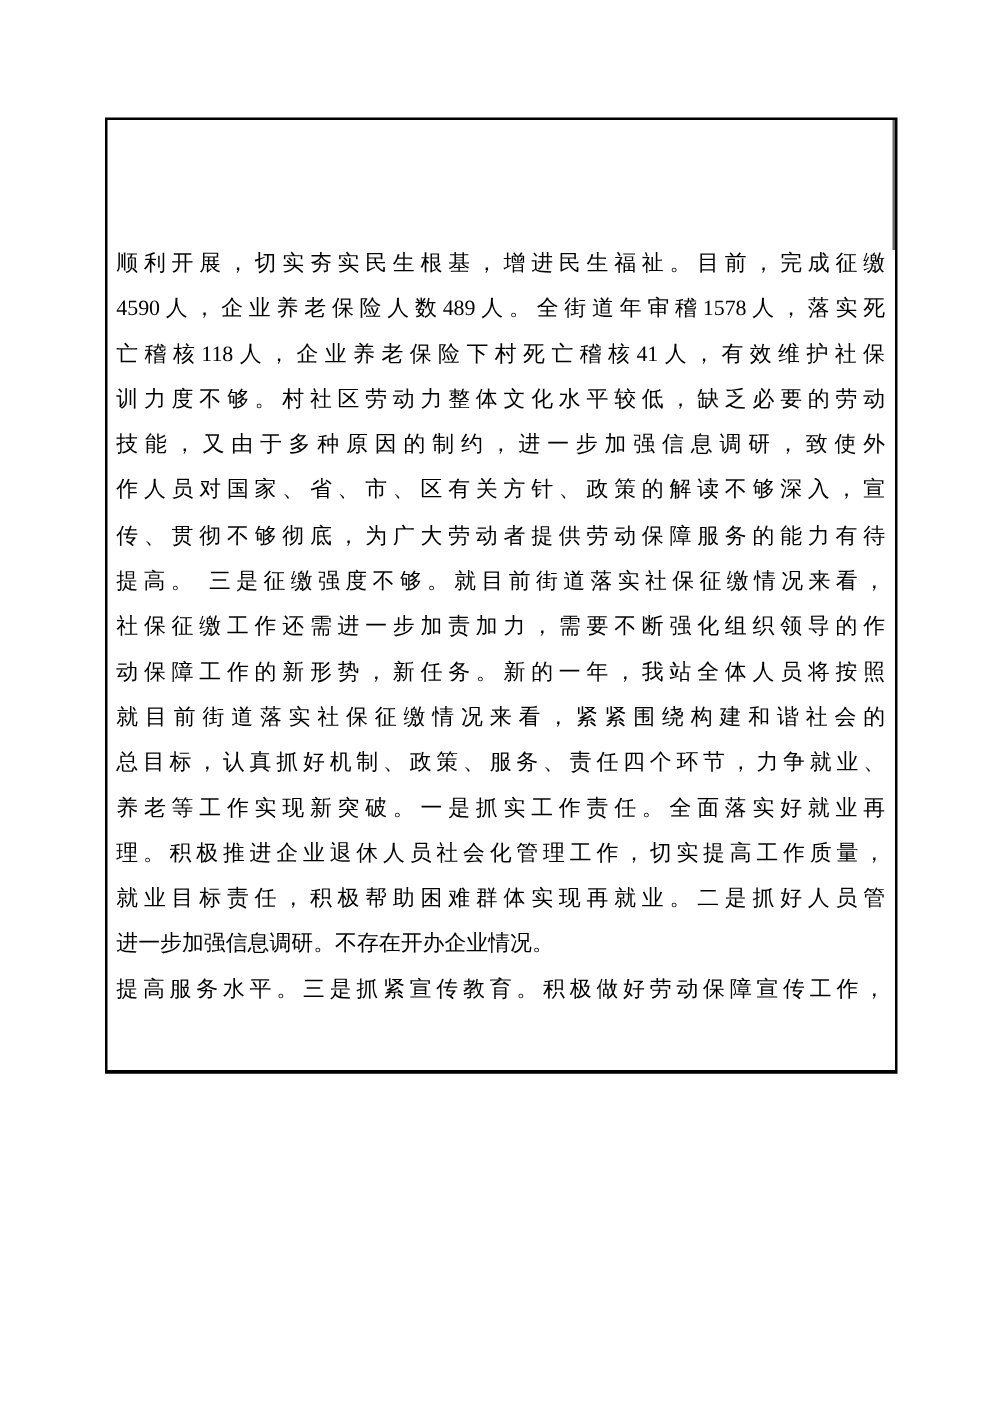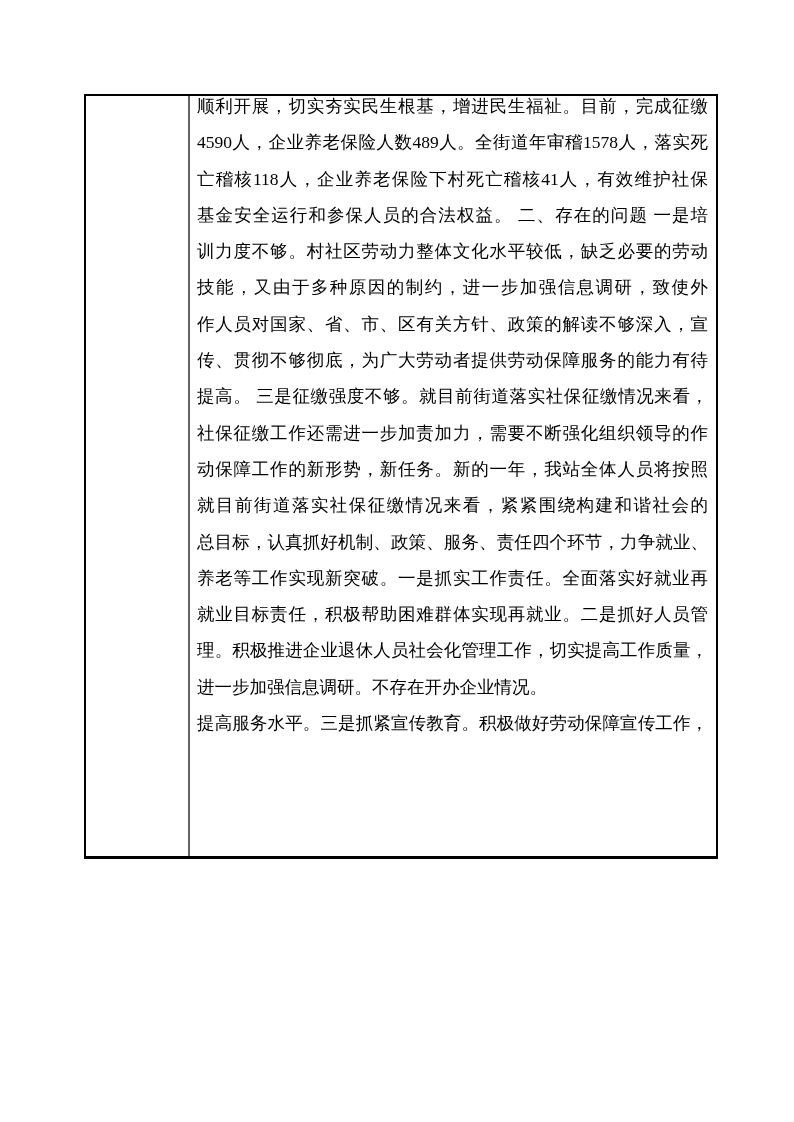--- a/index.html
+++ b/index.html
@@ -1,15 +1,15 @@
 <!DOCTYPE html>
 <html><head>
 <meta charset="utf-8">
 <style>
-  * { margin: 0; padding: 0; box-sizing: border-box; }
+  * { margin: 0; padding: 0; box-sizing: border-box; flex-direction: column; }
   html, body { background: #ffffff; }
   body {
     width: 794px;
     height: 1122px;
     position: relative;
     overflow: hidden;
     font-family: "Liberation Serif", "DejaVu Serif", serif;
     color: #000000;
   }
   .report-table {
@@ -50,31 +50,30 @@
 <body>
 
 <div class="page">
   <div class="report-table">
     <div class="cell-left"></div>
     <div class="cell-right">
       <div class="text-block">
           <div class="text-line">顺利开展，切实夯实民生根基，增进民生福祉。目前，完成征缴</div>
           <div class="text-line">4590人，企业养老保险人数489人。全街道年审稽1578人，落实死</div>
           <div class="text-line">亡稽核118人，企业养老保险下村死亡稽核41人，有效维护社保</div>
-          <div class="text-line">基金安全运行和参保人员的合法权益。 二、存在的问题 一是培</div>
           <div class="text-line">训力度不够。村社区劳动力整体文化水平较低，缺乏必要的劳动</div>
           <div class="text-line">技能，又由于多种原因的制约，进一步加强信息调研，致使外</div>
           <div class="text-line">作人员对国家、省、市、区有关方针、政策的解读不够深入，宣</div>
           <div class="text-line">传、贯彻不够彻底，为广大劳动者提供劳动保障服务的能力有待</div>
           <div class="text-line">提高。 三是征缴强度不够。就目前街道落实社保征缴情况来看，</div>
           <div class="text-line">社保征缴工作还需进一步加责加力，需要不断强化组织领导的作</div>
           <div class="text-line">动保障工作的新形势，新任务。新的一年，我站全体人员将按照</div>
           <div class="text-line">就目前街道落实社保征缴情况来看，紧紧围绕构建和谐社会的</div>
           <div class="text-line">总目标，认真抓好机制、政策、服务、责任四个环节，力争就业、</div>
           <div class="text-line">养老等工作实现新突破。一是抓实工作责任。全面落实好就业再</div>
+          <div class="text-line">理。积极推进企业退休人员社会化管理工作，切实提高工作质量，</div>
           <div class="text-line">就业目标责任，积极帮助困难群体实现再就业。二是抓好人员管</div>
-          <div class="text-line">理。积极推进企业退休人员社会化管理工作，切实提高工作质量，</div>
           <div class="text-line last">进一步加强信息调研。不存在开办企业情况。</div>
           <div class="text-line">提高服务水平。三是抓紧宣传教育。积极做好劳动保障宣传工作，</div>
         </div>
     </div>
   </div>
 </div>
 
 </body></html>

